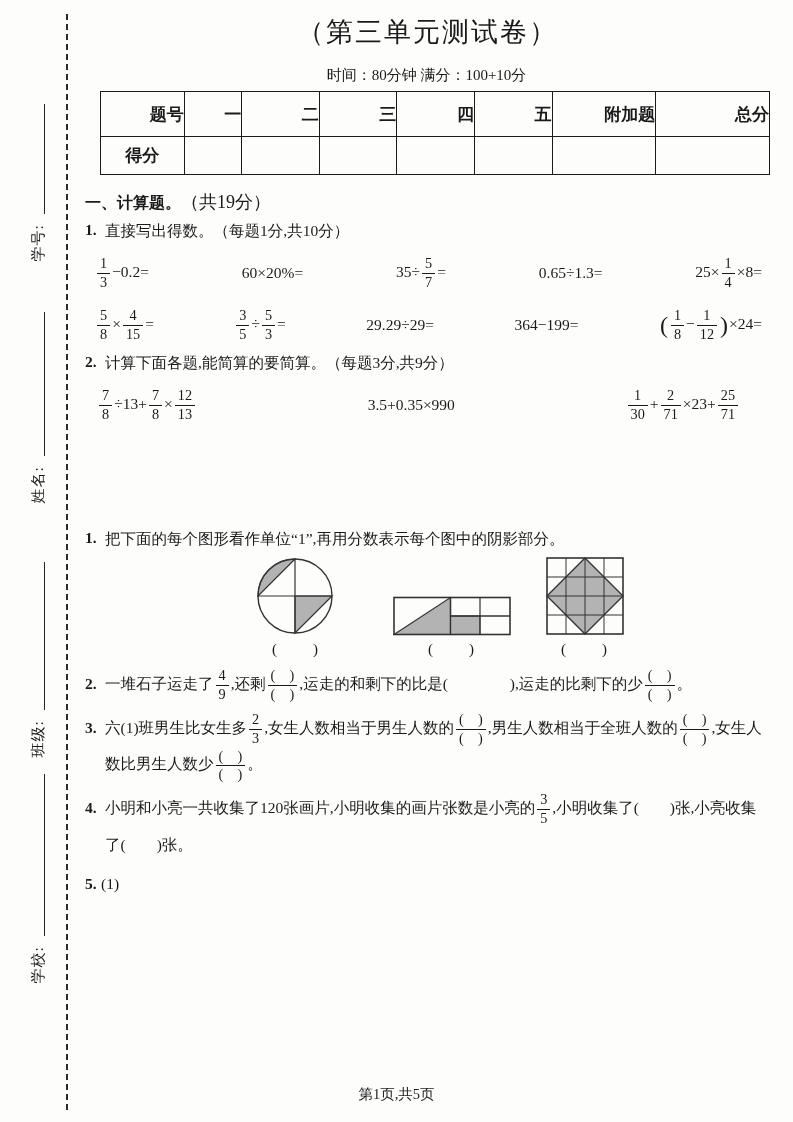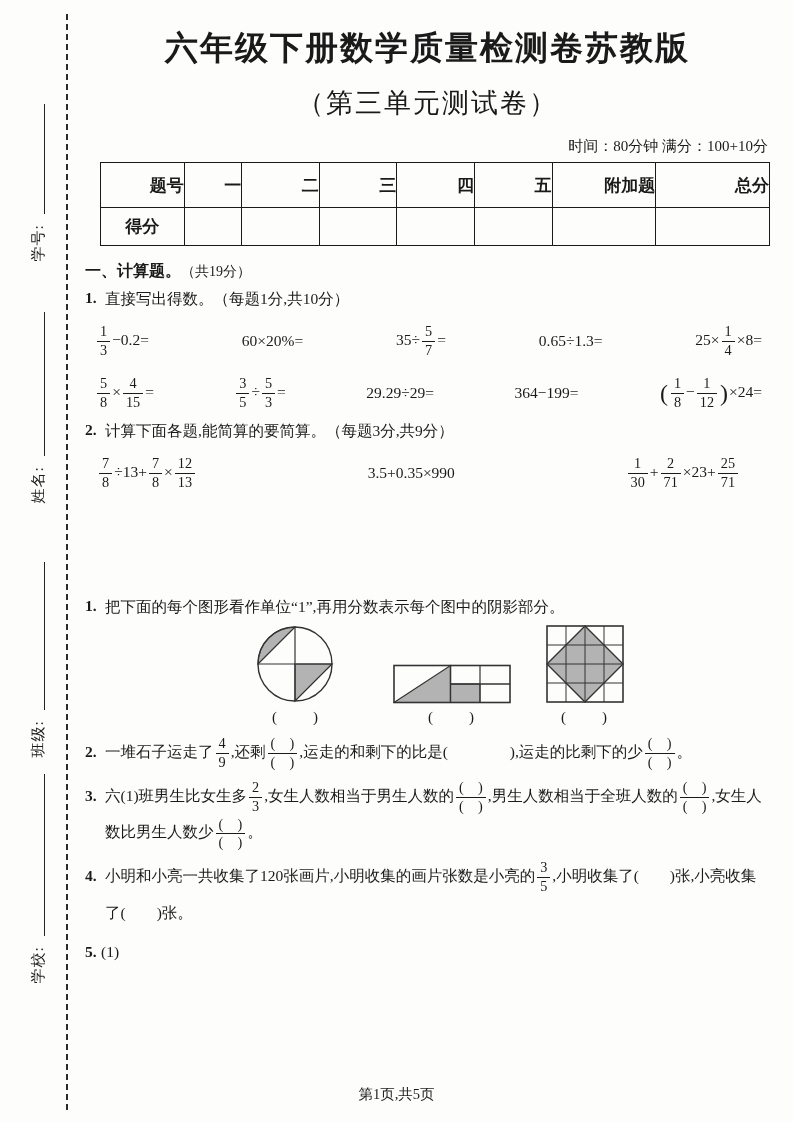--- a/index.html
+++ b/index.html
@@ -18,31 +18,31 @@
   .side-label{
     position:absolute;left:8px;width:60px;height:58px;
     display:flex;align-items:center;justify-content:center;
     transform:rotate(-90deg);
     font-size:15px;letter-spacing:1px;white-space:nowrap;
   }
   
   .content{position:absolute;left:85px;top:0;width:685px;}
   .title{margin:26px 0 0 0;text-align:center;font-size:33px;font-weight:700;letter-spacing:2px;}
   .subtitle{margin:14px 0 0 0;text-align:center;font-size:27px;font-weight:400;letter-spacing:2px;}
-  .meta{margin-top:16px;text-align:right;font-size:15px;padding-right:2px;}
+  .meta{margin-top:16px;text-align:center;font-size:15px;padding-right:2px;}
   
   table.score{border-collapse:collapse;margin:6px 0 0 15px;width:670px;table-layout:fixed;
     font-family:"Liberation Sans","DejaVu Sans",sans-serif;}
   table.score td,table.score th{border:1.6px solid #1a1a1a;text-align:center;font-size:17px;font-weight:700;padding:0;}
   table.score tr.r1 td{height:44px;text-align:right;}
   table.score tr.r2 td{height:37px;}
   
   .sec-head{margin-top:15px;font-size:16px;}
   .sec-head .hd{font-family:Liberation Sans, sans-serif;font-weight:700;}
-  .sec-head .note{font-size:14px;}
+  .sec-head .note{font-size:18px;}
   .q{position:relative;padding-left:20px;font-size:15.5px;margin-top:7px;}
   .q .qno{position:absolute;left:0;top:0;font-weight:700;}
   .expr-row{display:flex;align-items:center;margin-top:10px;font-size:15.5px;height:42px;}
   .expr-row.r5{justify-content:space-between;padding:0 8px 0 10px;}
   .expr-row.r3{padding:0 30px 0 12px;justify-content:space-between;}
   .expr{white-space:nowrap;}
   .frac{display:inline-block;vertical-align:middle;text-align:center;line-height:1.1;font-size:0.92em;margin:0 2px;}
   .fnum{display:block;padding:0 3px 1px 3px;border-bottom:1.2px solid #1a1a1a;}
   .fden{display:block;padding:1px 3px 0 3px;}
   .bigb{font-size:1.55em;vertical-align:middle;line-height:1;margin:0 1px;}
@@ -74,21 +74,20 @@
     <div class="side-label" style="top:456px;">姓名:</div>
     <div class="side-line" style="top:562px;height:148px;"></div>
     <div class="side-label" style="top:710px;">班级:</div>
     <div class="side-line" style="top:774px;height:162px;"></div>
     <div class="side-label" style="top:936px;">学校:</div>
   </div>
   <style>.side-label{top:214px;}</style>
 
   <div class="content">
 
-    <div class="title">六年级下册数学质量检测卷苏教版</div>
     <div class="subtitle">（第三单元测试卷）</div>
     <div class="meta">时间：80分钟  满分：100+10分</div>
 
     <table class="score">
       <colgroup>
         <col style="width:12.5%">
           <col style="width:8.6%">
           <col style="width:11.6%">
           <col style="width:11.6%">
         <col style="width:11.6%">

